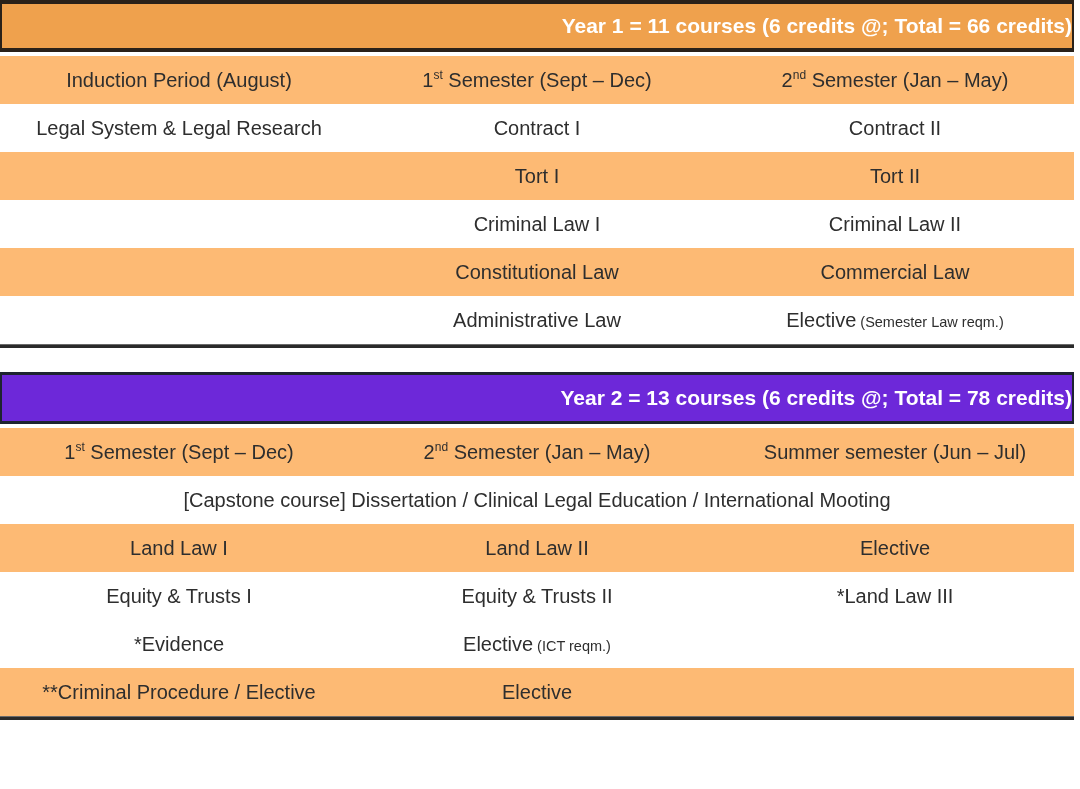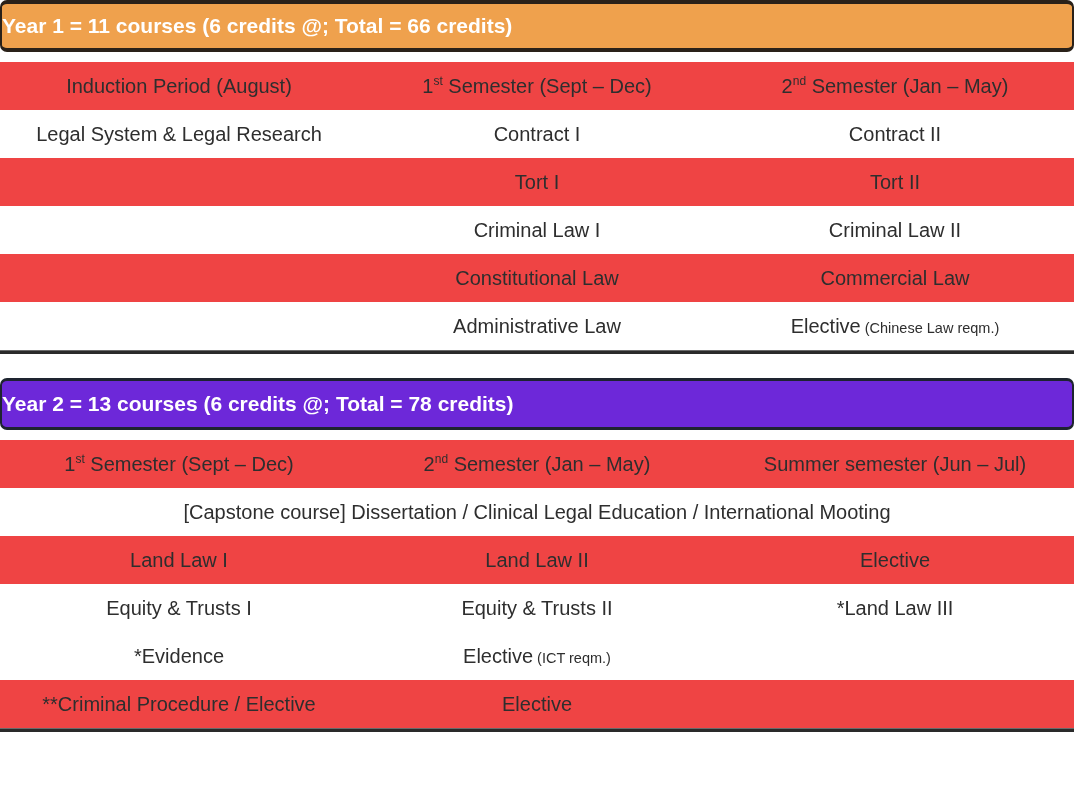--- a/index.html
+++ b/index.html
@@ -8,45 +8,44 @@
     background: #ffffff;
     font-family: "Liberation Sans", "DejaVu Sans", sans-serif;
     color: #2e2e2e;
     overflow: hidden;
     position: relative;
   }
   .tbl { width: 1074px; }
   .band {
     box-sizing: border-box;
     height: 52px;
-    display: flex; align-items: center; justify-content: flex-start;
+    display: flex; align-items: center; justify-content: flex-end;
     font-weight: bold; font-size: 21px; color: #ffffff;
-    margin-bottom: 10px;
-    border-radius: 7px;
+    margin-bottom: 4px;
   }
   .band-year1 {
     background: #efa14d;
     border-top: 4px solid #2a2119;
     border-bottom: 4px solid #2a2119;
     border-left: 2px solid #2a2119;
     border-right: 2px solid #2a2119;
   }
   .band-year2 {
     background: #6d28d9;
     border-top: 3px solid #1e2430;
     border-bottom: 3px solid #1e2430;
     border-left: 2px solid #1e2430;
     border-right: 2px solid #1e2430;
   }
   .row {
     display: flex; align-items: center;
     height: 48px;
     background: #ffffff;
   }
-  .row.alt { background: #ef4444; }
+  .row.alt { background: #fdba74; }
   .cell {
     flex: 1 1 0;
     text-align: center;
     font-size: 20px;
     line-height: 1.1;
     white-space: nowrap;
   }
   .cell-full {
     flex: 1 1 0;
     text-align: center;
@@ -99,21 +98,21 @@
 
     <div class="row alt">
       <div class="cell"><span></span></div>
       <div class="cell"><span>Constitutional Law</span></div>
       <div class="cell"><span>Commercial Law</span></div>
     </div>
 
     <div class="row">
       <div class="cell"><span></span></div>
       <div class="cell"><span>Administrative Law</span></div>
-      <div class="cell"><span>Elective</span><span class="small">(Chinese Law reqm.)</span></div>
+      <div class="cell"><span>Elective</span><span class="small">(Semester Law reqm.)</span></div>
     </div>
 
     <div class="bottom-line"></div>
   </div>
 
   <div class="tbl-gap"></div>
 
   <div class="tbl">
     <div class="band band-year2">
       <span>Year 2 = 13 courses (6 credits @; Total = 78 credits)</span>

